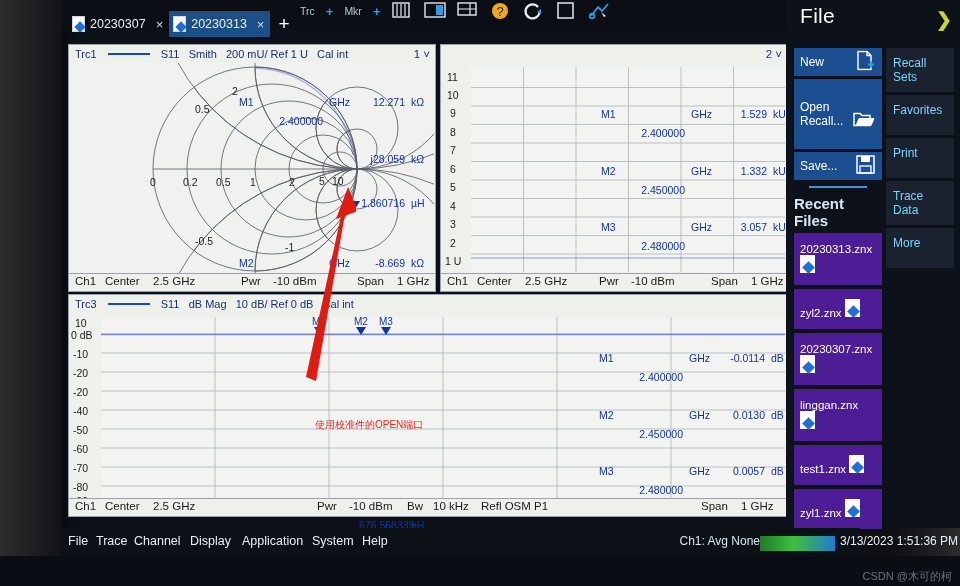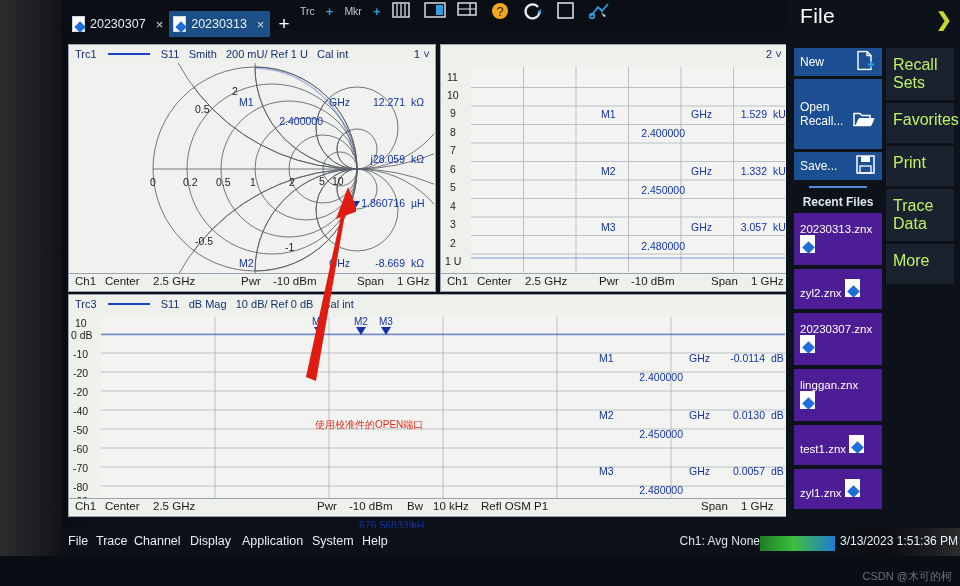--- a/index.html
+++ b/index.html
@@ -62,24 +62,24 @@
   .mk .tri{width:0;height:0;border-left:5px solid transparent;border-right:5px solid transparent;
      border-top:8px solid #1233a8;margin:0 auto;}
 
   
   .fileTitle{position:absolute;left:14px;top:4px;color:#fff;font-size:21px;letter-spacing:.3px;}
   .closeX{position:absolute;right:8px;top:8px;color:#c9d82e;font-size:19px;font-weight:bold;}
   .col1{position:absolute;left:8px;top:48px;width:88px;}
   .col2{position:absolute;left:100px;top:48px;width:68px;}
   .btnBlue{position:relative;background:#1b4f91;color:#fff;font-size:12px;margin-bottom:3px;
      padding:7px 6px;min-height:26px;box-sizing:border-box;}
-  .btnDark{position:relative;background:#1a2230;color:#bef264;font-size:16px;margin-bottom:3px;
+  .btnDark{position:relative;background:#1a2230;color:#7dd3fc;font-size:12px;margin-bottom:3px;
      padding:8px 7px;min-height:40px;box-sizing:border-box;}
   .btnBlue .ico,.btnDark .ico{position:absolute;right:7px;top:50%;transform:translateY(-50%);}
-  .recentHdr{color:#dbe6f2;font-size:12px;text-align:center;margin:7px 0 4px;font-weight:bold;}
+  .recentHdr{color:#dbe6f2;font-size:15px;text-align:left;margin:7px 0 4px;font-weight:bold;}
   .recentRule{height:2px;background:#4b8fd6;width:58px;margin:6px auto 4px;}
   .fileBtn{position:relative;background:#4c1d95;color:#fff;font-size:11.5px;margin-bottom:4px;
      padding:10px 6px;min-height:24px;box-sizing:border-box;}
 
   .docIco{width:15px;height:18px;position:relative;display:inline-block;}
   .docIco:before{content:"";position:absolute;inset:0;background:#fff;}
   .docIco:after{content:"";position:absolute;left:4px;top:8px;width:9px;height:9px;background:#1e6fd9;transform:rotate(45deg);}
 
   
   .menubar{position:absolute;left:62px;top:528px;width:798px;height:30px;background:#0c1017;color:#e8eef6;font-size:12.5px;}

